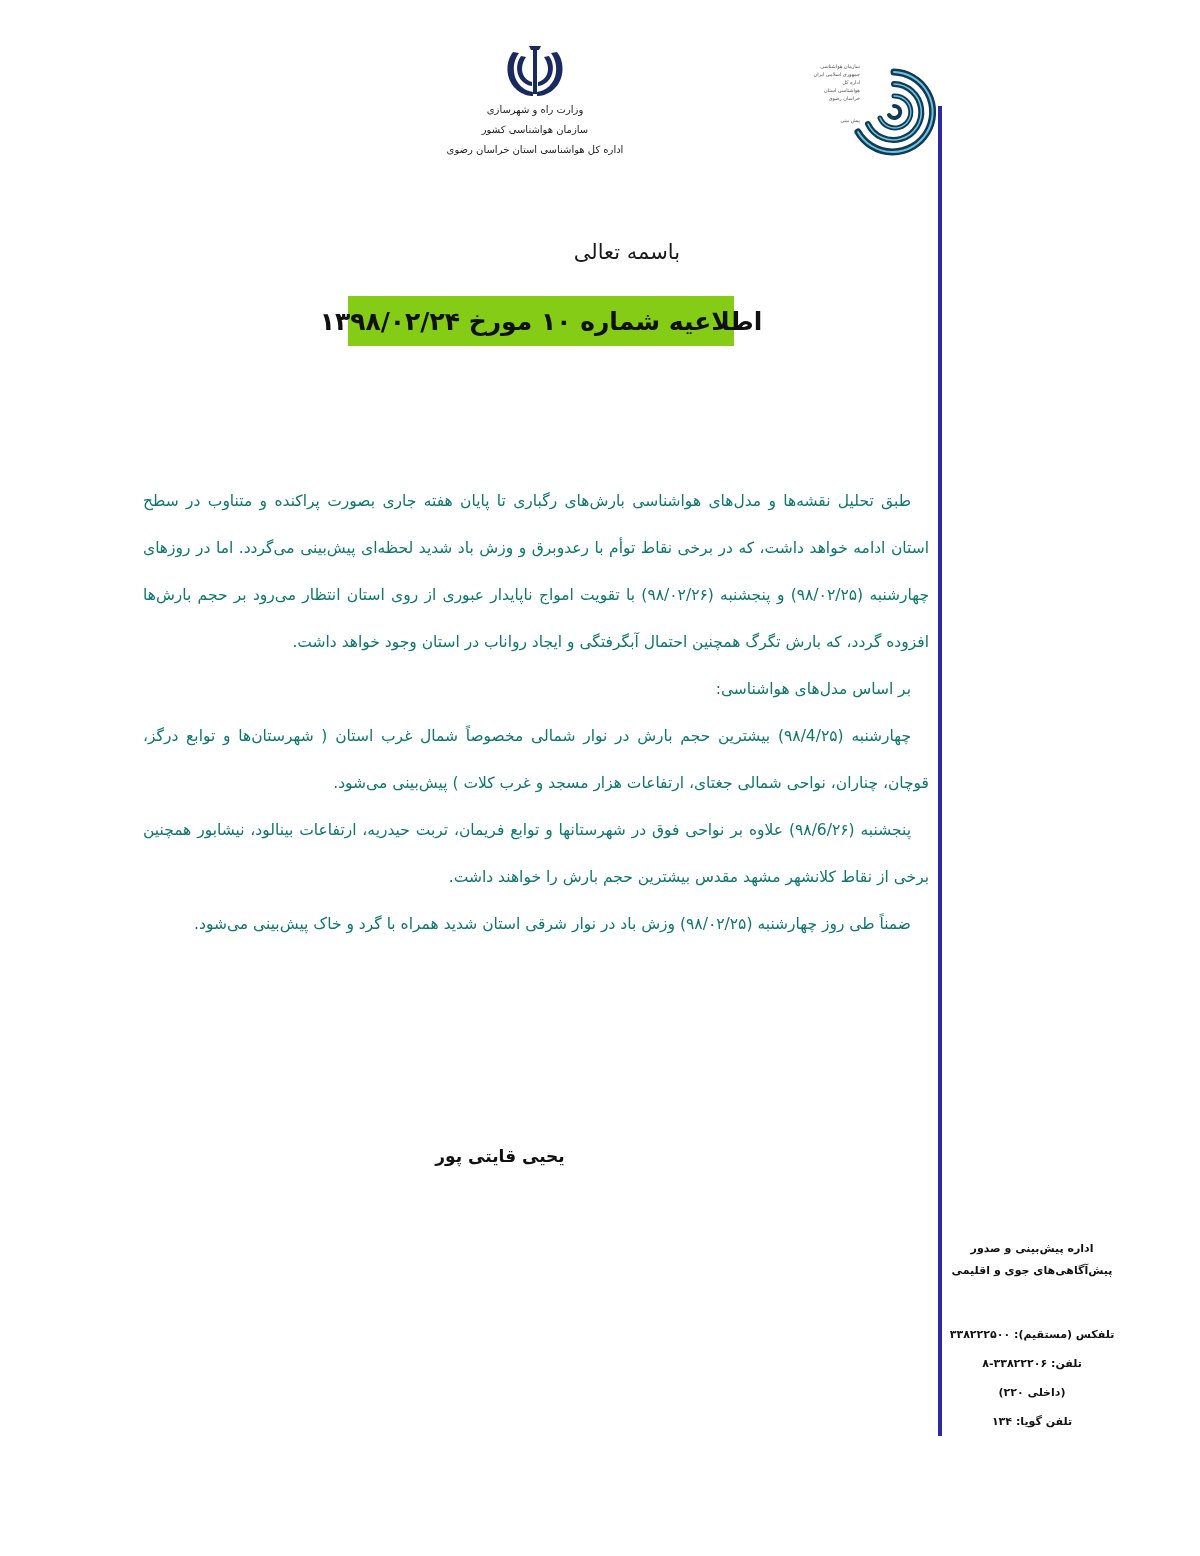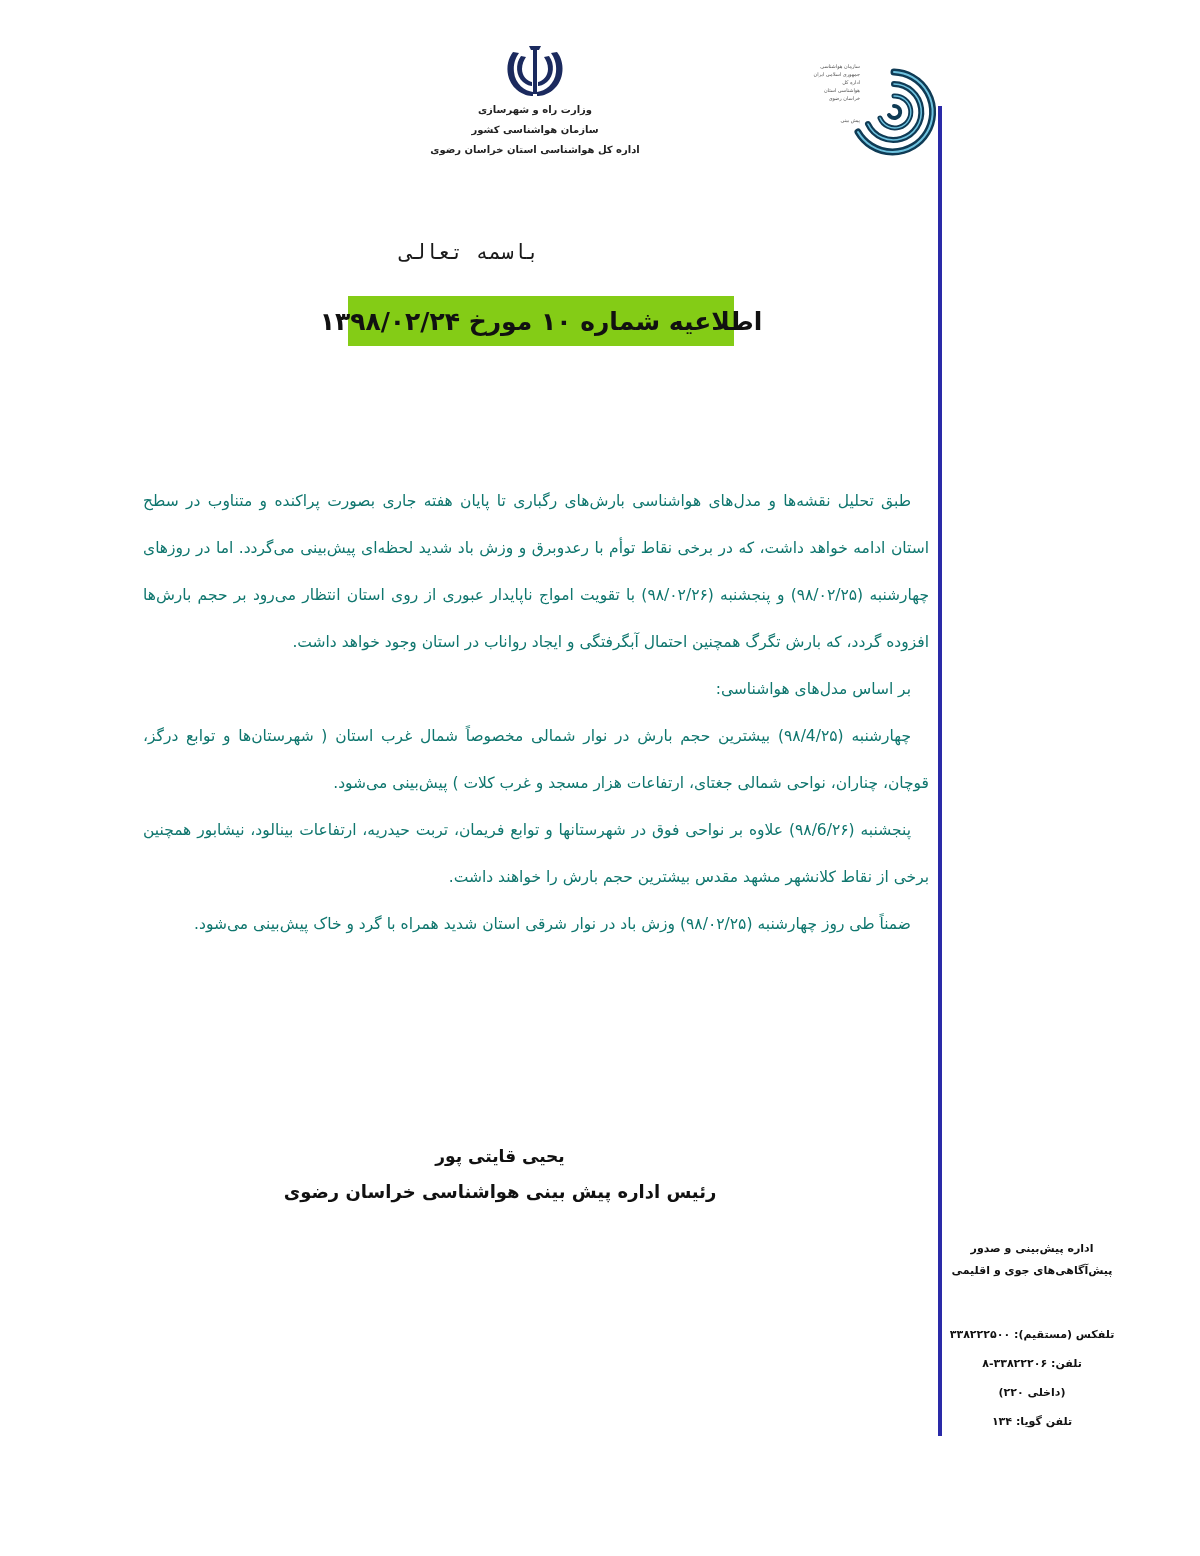--- a/index.html
+++ b/index.html
@@ -21,21 +21,21 @@
     top: 42px;
     width: 64px;
     height: 56px;
   }
   .org-header {
     position: absolute;
     left: 410px;
     top: 100px;
     width: 250px;
     text-align: center;
-    font-weight: bold;
+    font-weight: normal;
     font-size: 10px;
     line-height: 20px;
     color: #222;
   }
   .org-header div { white-space: nowrap; }
   .logo-block {
     position: absolute;
     left: 800px;
     top: 58px;
     width: 140px;
@@ -66,24 +66,23 @@
     top: 106px;
     width: 4px;
     height: 1330px;
     background: #2a2aa8;
   }
   .bismillah {
     position: absolute;
     left: 400px;
     top: 240px;
     width: 280px;
-    text-align: left;
+    text-align: right;
     font-size: 21px;
     color: #1a1a1a;
-    font-family: Liberation Mono, monospace;
   }
   .title-highlight {
     position: absolute;
     left: 348px;
     top: 296px;
     width: 386px;
     height: 50px;
     background: #84cc16;
     display: flex;
     align-items: center;
@@ -201,21 +200,20 @@
 <div class="body-text">
   <p class="indent">طبق تحلیل نقشه‌ها و مدل‌های هواشناسی بارش‌های رگباری تا پایان هفته جاری بصورت پراکنده و متناوب در سطح استان ادامه خواهد داشت، که در برخی نقاط توأم با رعدوبرق و وزش باد شدید لحظه‌ای پیش‌بینی می‌گردد. اما در روزهای چهارشنبه (۹۸/۰۲/۲۵) و پنجشنبه (۹۸/۰۲/۲۶) با تقویت امواج ناپایدار عبوری از روی استان انتظار می‌رود بر حجم بارش‌ها افزوده گردد، که بارش تگرگ همچنین احتمال آبگرفتگی و ایجاد رواناب در استان وجود خواهد داشت.</p>
   <p class="indent">بر اساس مدل‌های هواشناسی:</p>
   <p class="indent">چهارشنبه (۹۸/4/۲۵) بیشترین حجم بارش در نوار شمالی مخصوصاً شمال غرب استان ( شهرستان‌ها و توابع درگز، قوچان، چناران، نواحی شمالی جغتای، ارتفاعات هزار مسجد و غرب کلات ) پیش‌بینی می‌شود.</p>
   <p class="indent">پنجشنبه (۹۸/6/۲۶) علاوه بر نواحی فوق در شهرستانها و توابع فریمان، تربت حیدریه، ارتفاعات بینالود، نیشابور همچنین برخی از نقاط کلانشهر مشهد مقدس بیشترین حجم بارش را خواهند داشت.</p>
   <p class="indent">ضمناً طی روز چهارشنبه (۹۸/۰۲/۲۵) وزش باد در نوار شرقی استان شدید همراه با گرد و خاک پیش‌بینی می‌شود.</p>
 </div>
 
 <div class="signature">
   <div class="name">یحیی قایتی پور</div>
-  <div class="role">رئیس اداره پیش بینی هواشناسی خراسان رضوی</div>
 </div>
 
 <div class="contact-block">
   <div class="unit">اداره پیش‌بینی و صدور</div>
   <div class="unit">پیش‌آگاهی‌های جوی و اقلیمی</div>
   <div class="unit-gap"></div>
   <div class="line">تلفکس (مستقیم): ۳۳۸۲۲۲۵۰۰</div>
   <div class="line">تلفن:  ۳۳۸۲۲۲۰۶-۸</div>
   <div class="line">(داخلی ۲۲۰)</div>
   <div class="line">تلفن گویا: ۱۳۴</div>

